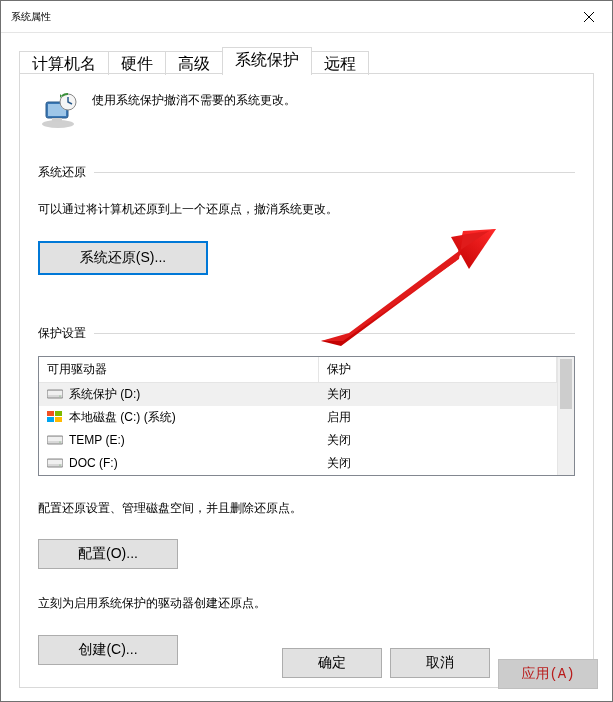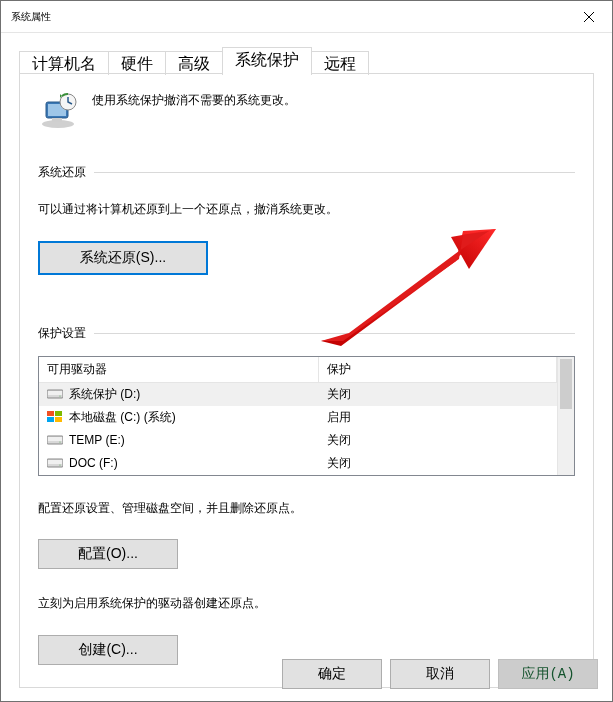--- a/index.html
+++ b/index.html
@@ -93,21 +93,21 @@
   .btn {
     min-width: 140px;
     height: 30px;
     padding: 0 16px;
     background: #e1e1e1;
     border: 1px solid #adadad;
     font-family: inherit;
     font-size: 14px;
     cursor: pointer;
   }
-  .btn:disabled { color: #14532d; background: #ccc; border-color:#bfbfbf; cursor: default;}
+  .btn:disabled { color: #b91c1c; background: #ccc; border-color:#bfbfbf; cursor: default; margin-top: 11px;}
   .btn:focus, .btn.highlight {
     border: 2px solid #0078d7;
     outline: none;
     padding: 0 15px;
     background: #e1e1e1;
   }
   .drive-table {
     border: 1px solid #828790;
     margin: 4px 0 18px 0;
     position: relative;

